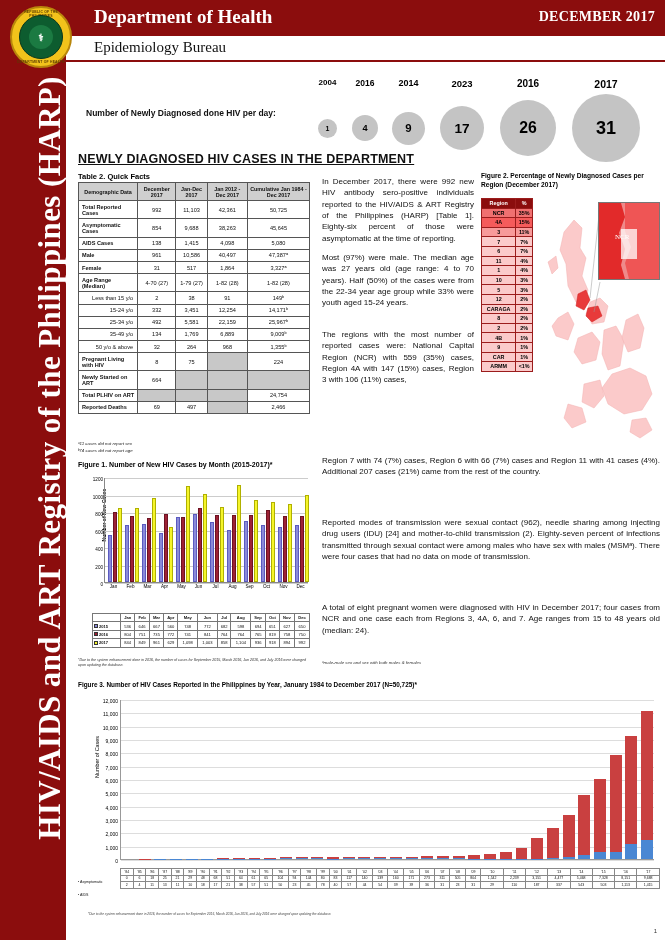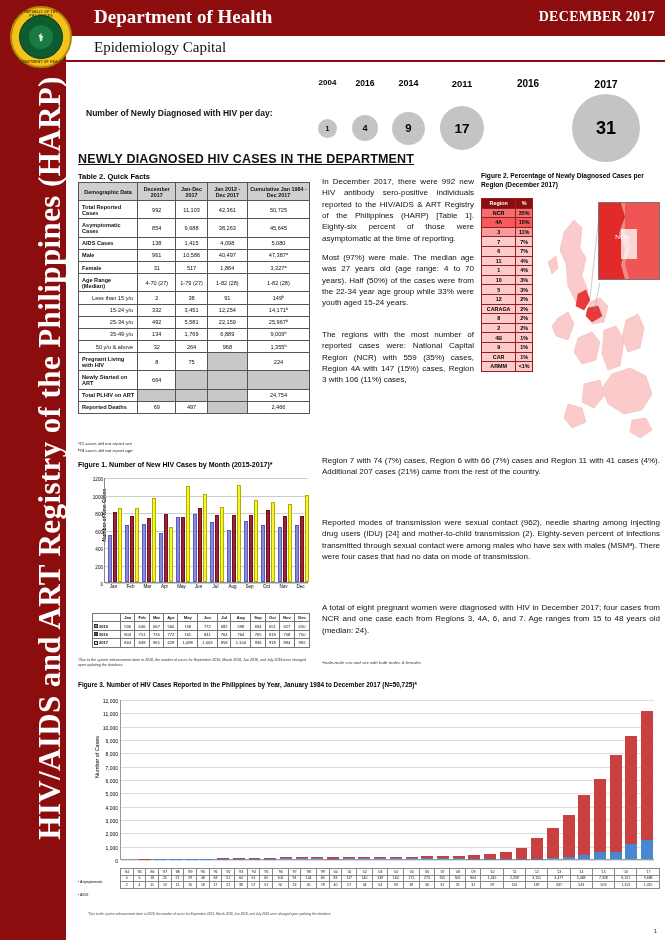--- a/index.html
+++ b/index.html
@@ -171,40 +171,41 @@
 
 <div class="side-banner">
   <div class="vtext">HIV/AIDS  and ART Registry of the Philippines (HARP)</div>
 </div>
 
 <div class="hdr">
   <div class="doh">Department of Health</div>
   <div class="date">DECEMBER 2017</div>
 </div>
 <div class="subhdr">
-  <div class="eb">Epidemiology Capital</div>
+  <div class="eb">Epidemiology Bureau</div>
 </div>
 <div class="seal">
   <div class="txt-top">REPUBLIC OF THE PHILIPPINES</div>
   <div class="ring"></div>
   <div class="inner">⚕</div>
   <div class="txt-bot">DEPARTMENT OF HEALTH</div>
 </div>
 
-<div class="perday-label">Number of Newly Diagnosed with HIV per day:</div>
+<div class="perday-label">Number of Newly Diagnosed done HIV per day:</div>
 <div class="bubble-wrap" id="bubbles">
     <div class="byear" style="left: 18px; top: 0px; width: 19px; font-size: 8px;">2004</div>
     <div class="bub" style="left: 18px; top: 40.5px; width: 19px; height: 19px; font-size: 7px;">1</div>
     <div class="byear" style="left: 52px; top: 0px; width: 26px; font-size: 8.5px;">2016</div>
     <div class="bub" style="left: 52px; top: 37px; width: 26px; height: 26px; font-size: 9.2px;">4</div>
     <div class="byear" style="left: 92px; top: 0px; width: 33px; font-size: 9px;">2014</div>
     <div class="bub" style="left: 92px; top: 33.5px; width: 33px; height: 33px; font-size: 11.4px;">9</div>
-    <div class="byear" style="left: 140px; top: 0px; width: 44px; font-size: 9.5px;">2011</div>
+    <div class="byear" style="left: 140px; top: 0px; width: 44px; font-size: 9.5px;">2023</div>
     <div class="bub" style="left: 140px; top: 28px; width: 44px; height: 44px; font-size: 13.6px;">17</div>
     <div class="byear" style="left: 200px; top: 0px; width: 56px; font-size: 10px;">2016</div>
+    <div class="bub" style="left: 200px; top: 22px; width: 56px; height: 56px; font-size: 15.8px;">26</div>
     <div class="byear" style="left: 272px; top: 0px; width: 68px; font-size: 10.5px;">2017</div>
     <div class="bub" style="left: 272px; top: 16px; width: 68px; height: 68px; font-size: 18px;">31</div>
   </div>
 
 <div class="main-title">NEWLY DIAGNOSED HIV CASES IN THE DEPARTMENT</div>
 
 <div class="t1-cap">Table 2. Quick Facts</div>
 <table class="t1">
   <thead>
       <tr id="t1head">

